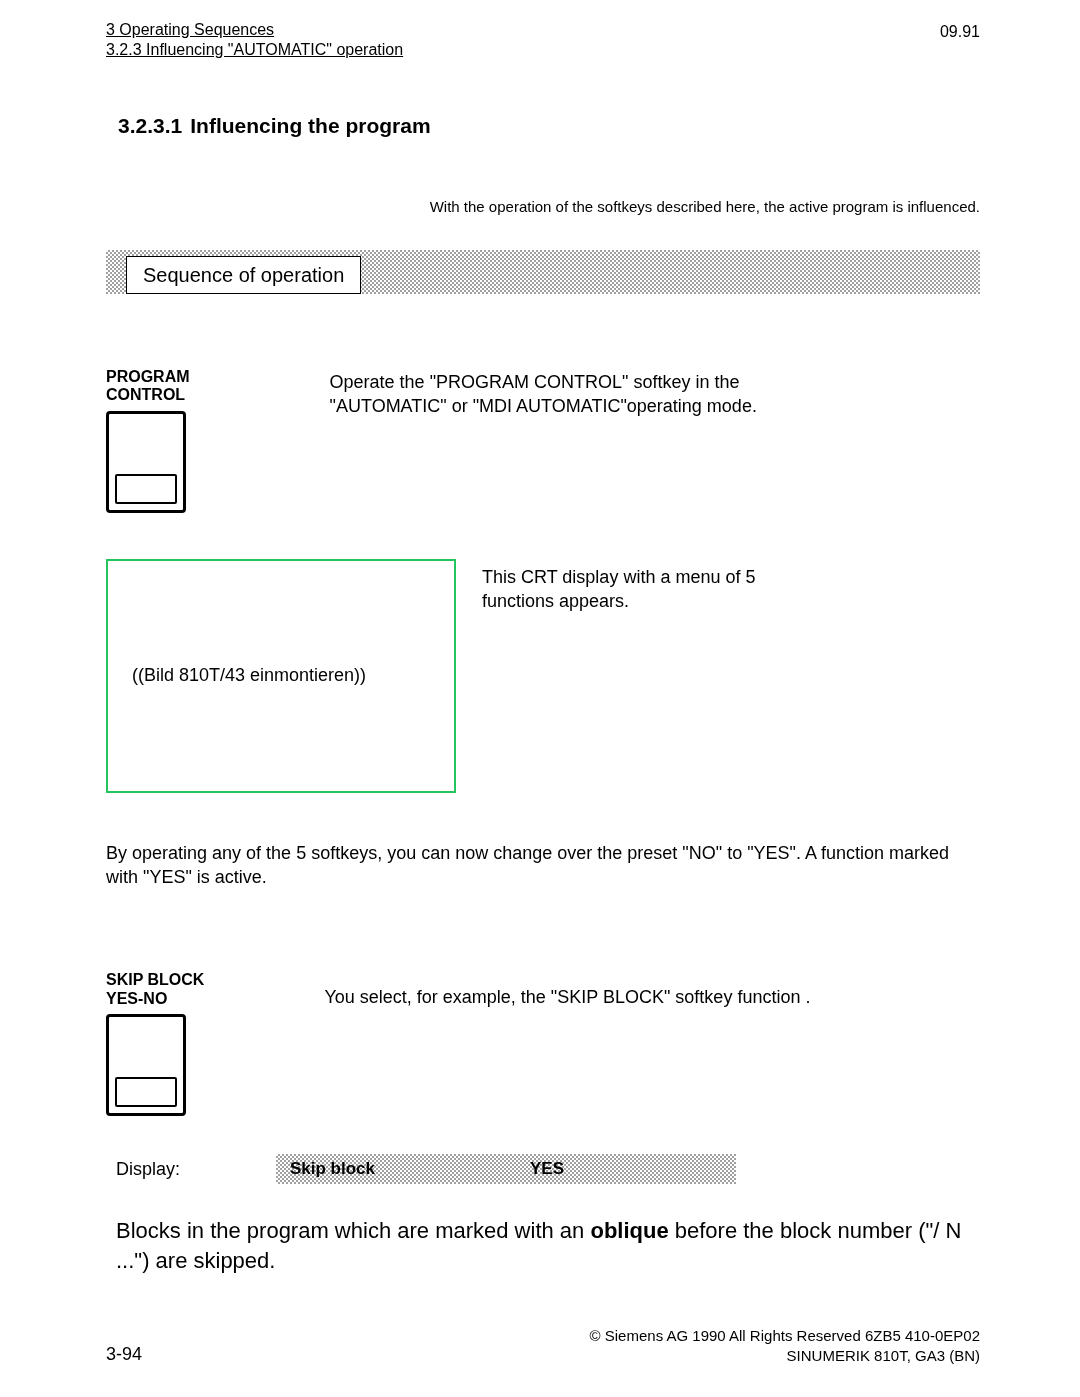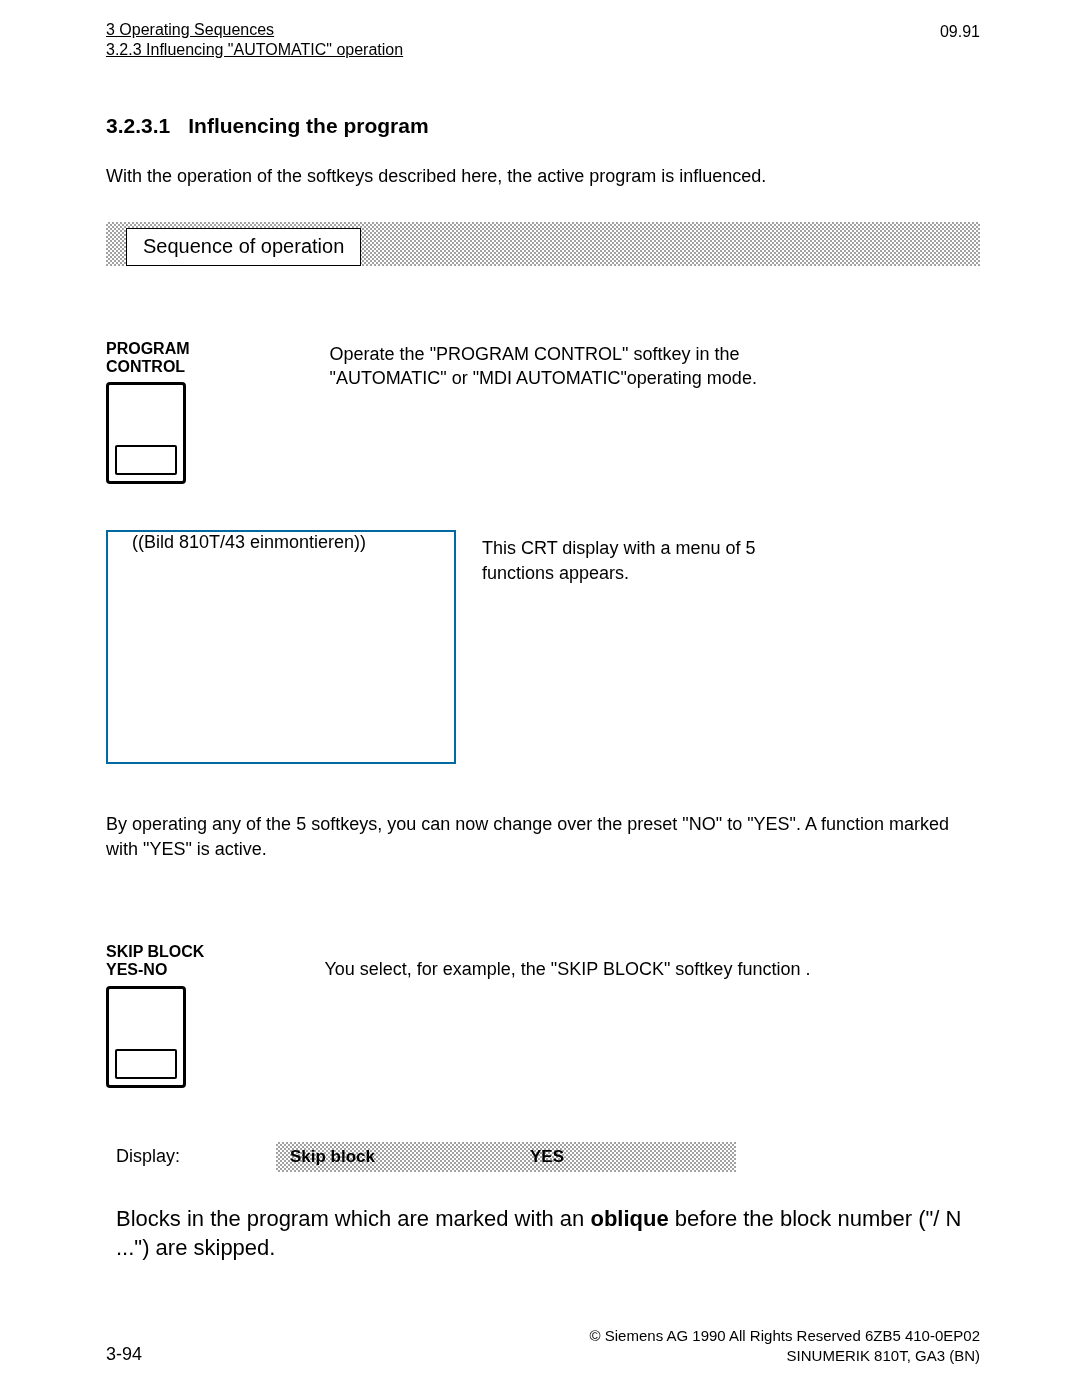--- a/index.html
+++ b/index.html
@@ -20,26 +20,28 @@
     font-size:16px;
     line-height:1.25;
   }
   .header-left{display:flex;flex-direction:column;text-decoration:underline;}
   .header-right{padding-top:2px;}
   .section-title{
     margin-top:54px;
     font-size:21px;
     font-weight:bold;
     display:flex;
-    gap:18px;
+    gap:8px;
+    margin-left:12px;
   }
   .intro{
-    margin-top:28px;
-    font-size:18px;
+    margin-top:60px;
+    font-size:15px;
     line-height:1.2;
+    text-align:right;
   }
   .seq-bar{
     margin-top:34px;
     height:44px;
     position:relative;
   }
   .seq-bar .hatch{
     position:absolute;
     left:0;top:0;right:0;bottom:0;
     background-image:
@@ -97,23 +99,24 @@
     margin-left:110px;
   }
   .block2{
     margin-top:46px;
     display:flex;
     gap:26px;
   }
   .crt{
     width:350px;
     height:234px;
-    border:2px solid #0369a1;
+    border:2px solid #22c55e;
     box-sizing:border-box;
     display:flex;
+    align-items:center;
     padding-left:24px;
     font-size:18px;
   }
   .block2-text{
     font-size:18px;
     line-height:1.35;
     padding-top:6px;
   }
   .para2{
     margin-top:48px;
@@ -125,21 +128,21 @@
     margin-top:38px;
     display:flex;
     gap:30px;
   }
   .block3-text{
     padding-top:60px;
     font-size:18px;
     margin-left:90px;
   }
   .display-row{
-    margin-top:54px;
+    margin-top:38px;
     display:flex;
     align-items:center;
     gap:10px;
     font-size:18px;
     padding-left:10px;
   }
   .display-row .lbl{width:150px;}
   .display-bar{
     width:460px;
     height:30px;

